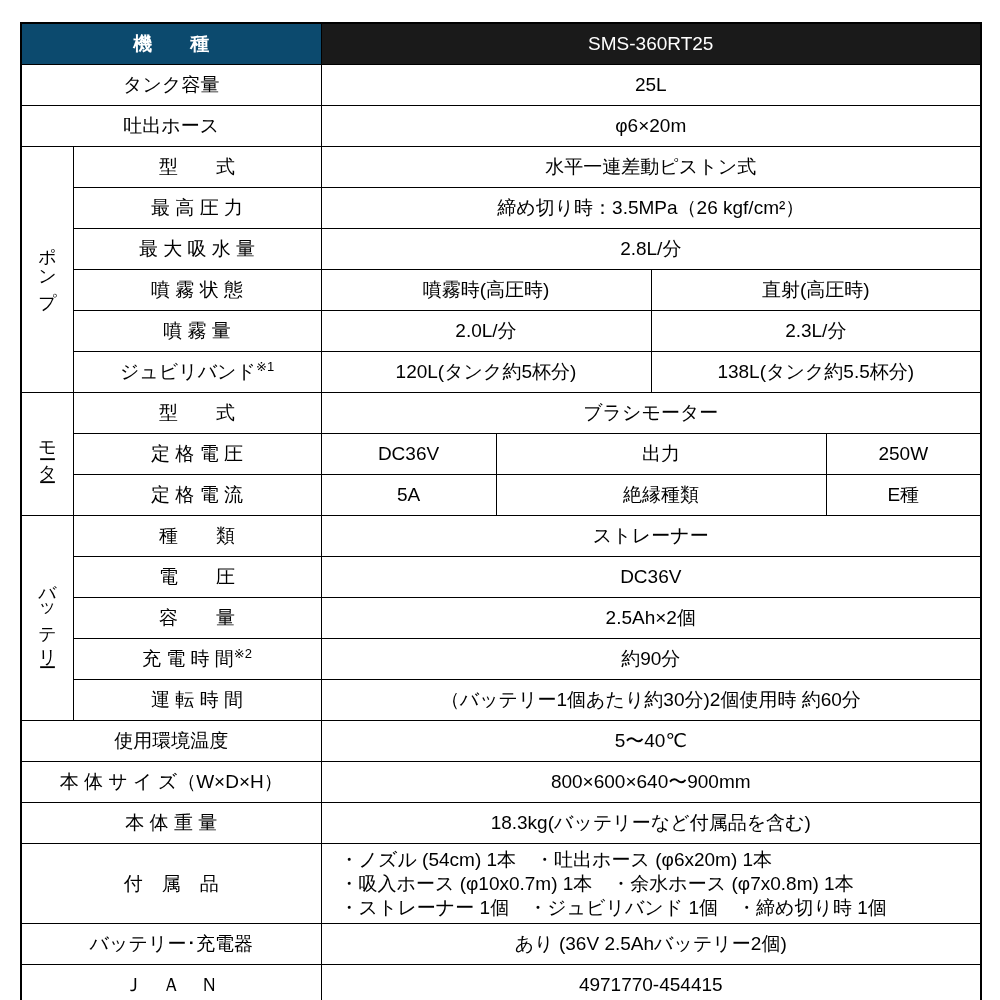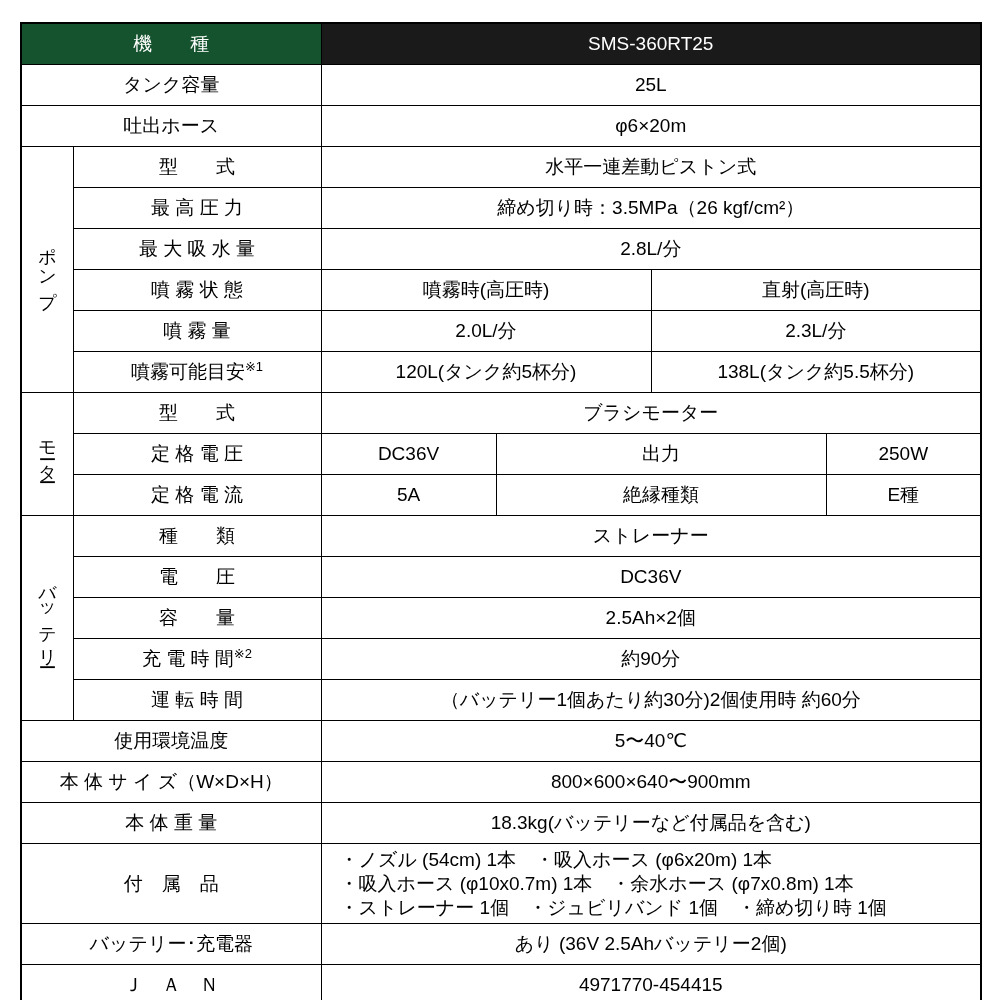--- a/index.html
+++ b/index.html
@@ -31,24 +31,24 @@
     border: 1px solid #000;
     text-align: center;
     vertical-align: middle;
     font-size: 19px;
     line-height: 1.25;
     padding: 4px 4px;
     height: 32px;
     white-space: nowrap;
   }
   .hdr {
-    background: #14532d;
+    background: #0c4a6e;
     color: #ffffff;
     font-size: 21px;
-    font-weight: normal;
+    font-weight: bold;
     height: 38px;
   }
   .hdr-model {
     background: #1a1a1a;
     color: #ffffff;
     font-size: 23px;
     margin-left: 15px;
   }
   .vert {
     writing-mode: vertical-rl;
@@ -121,21 +121,21 @@
         <td colspan="2">噴霧時(高圧時)</td>
         <td colspan="2">直射(高圧時)</td>
       </tr>
       <tr>
         <td>噴 霧 量</td>
         <td colspan="2">2.0L/分</td>
         <td colspan="2">2.3L/分</td>
       </tr>
       <tr>
         <td>
-          <span>噴霧可能目安</span><span class="small-note">※1</span>
+          <span>ジュビリバンド</span><span class="small-note">※1</span>
         </td>
         <td colspan="2">120L(タンク約5杯分)</td>
         <td colspan="2">138L(タンク約5.5杯分)</td>
       </tr>
 
       <tr>
         <td class="vcell" rowspan="3">
           <span class="vert">モーター</span>
         </td>
         <td>型　　式</td>
@@ -188,21 +188,21 @@
         <td colspan="2">本 体 サ イ ズ（W×D×H）</td>
         <td colspan="4">800×600×640〜900mm</td>
       </tr>
       <tr>
         <td colspan="2">本 体 重 量</td>
         <td colspan="4">18.3kg(バッテリーなど付属品を含む)</td>
       </tr>
       <tr>
         <td colspan="2">付　属　品</td>
         <td colspan="4" class="attach">
-          <div>・ノズル (54cm) 1本　・吸入ホース (φ6x20m) 1本</div>
+          <div>・ノズル (54cm) 1本　・吐出ホース (φ6x20m) 1本</div>
           <div>・吸入ホース (φ10x0.7m) 1本　・余水ホース (φ7x0.8m) 1本</div>
           <div>・ストレーナー 1個　・ジュビリバンド 1個　・締め切り時 1個</div>
         </td>
       </tr>
       <tr>
         <td colspan="2">バッテリー･充電器</td>
         <td colspan="4">あり (36V 2.5Ahバッテリー2個)</td>
       </tr>
       <tr>
         <td colspan="2">Ｊ　Ａ　Ｎ</td>

